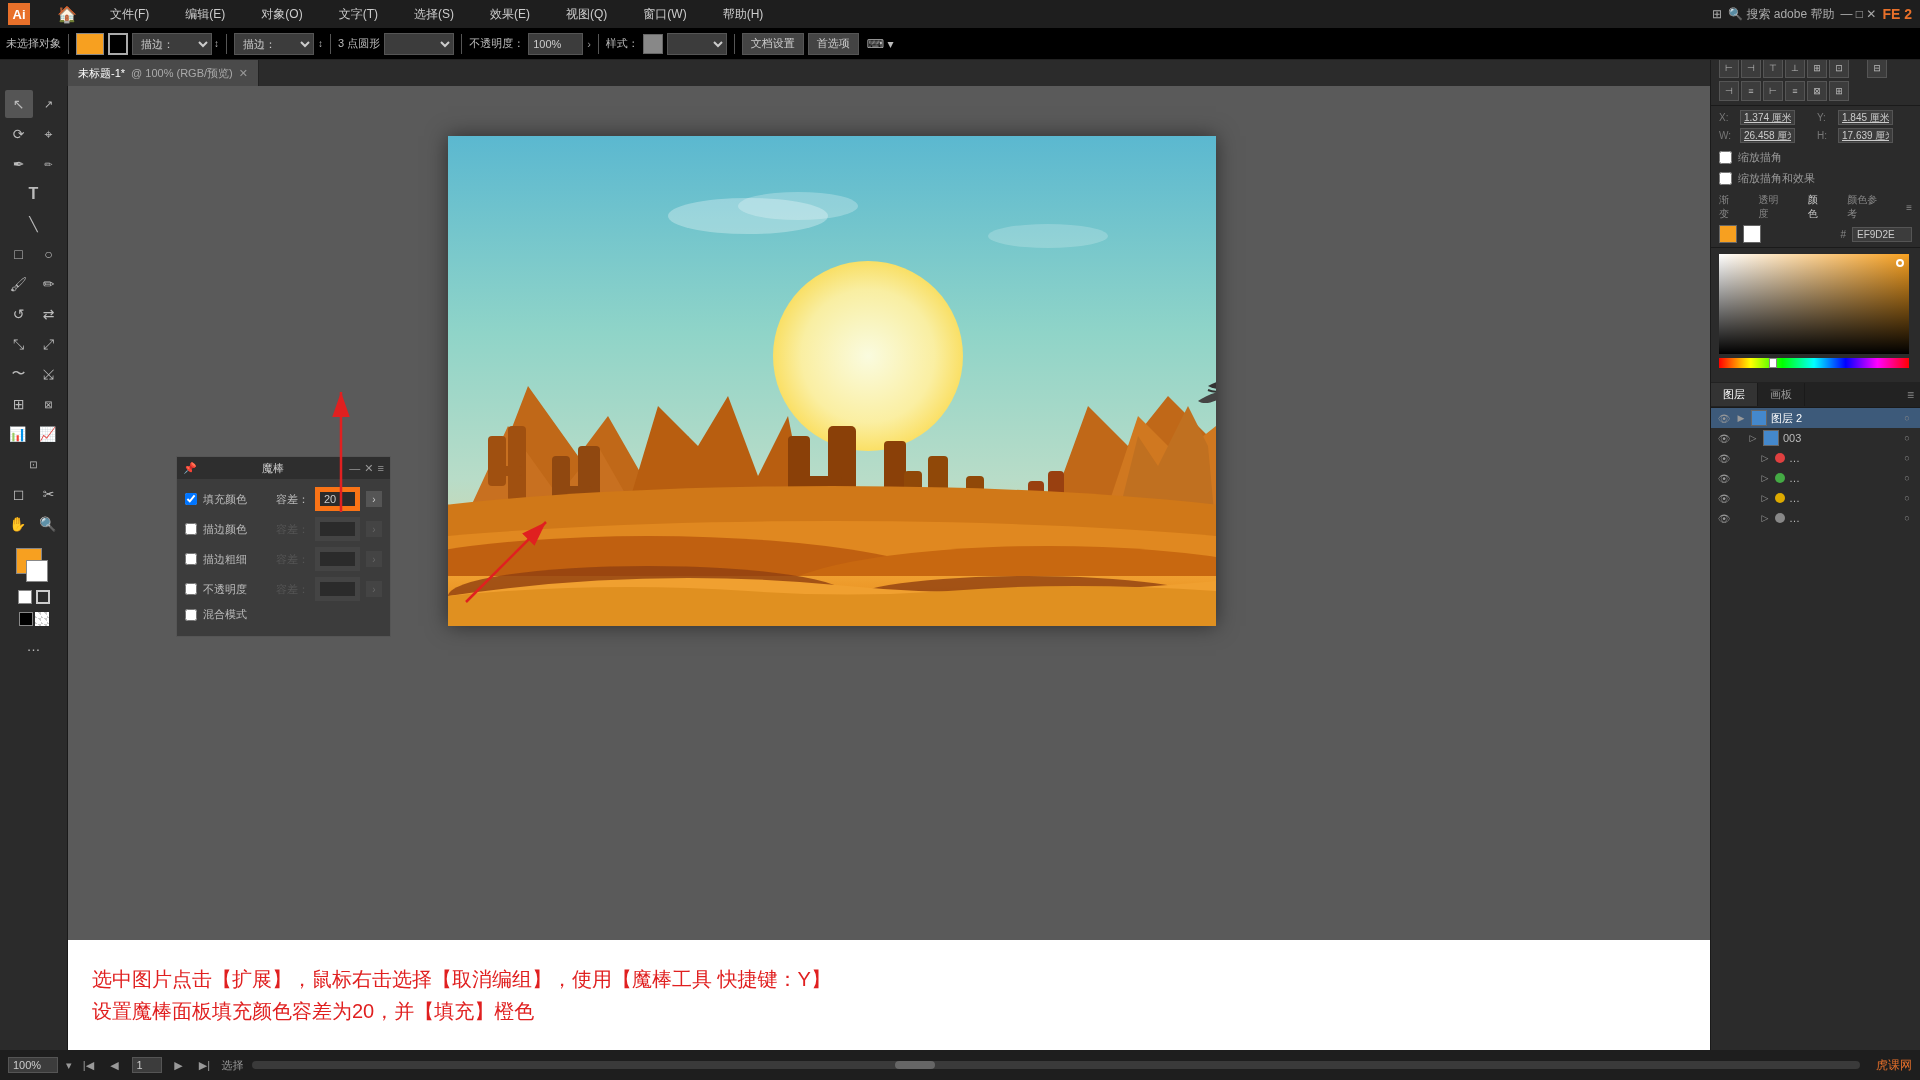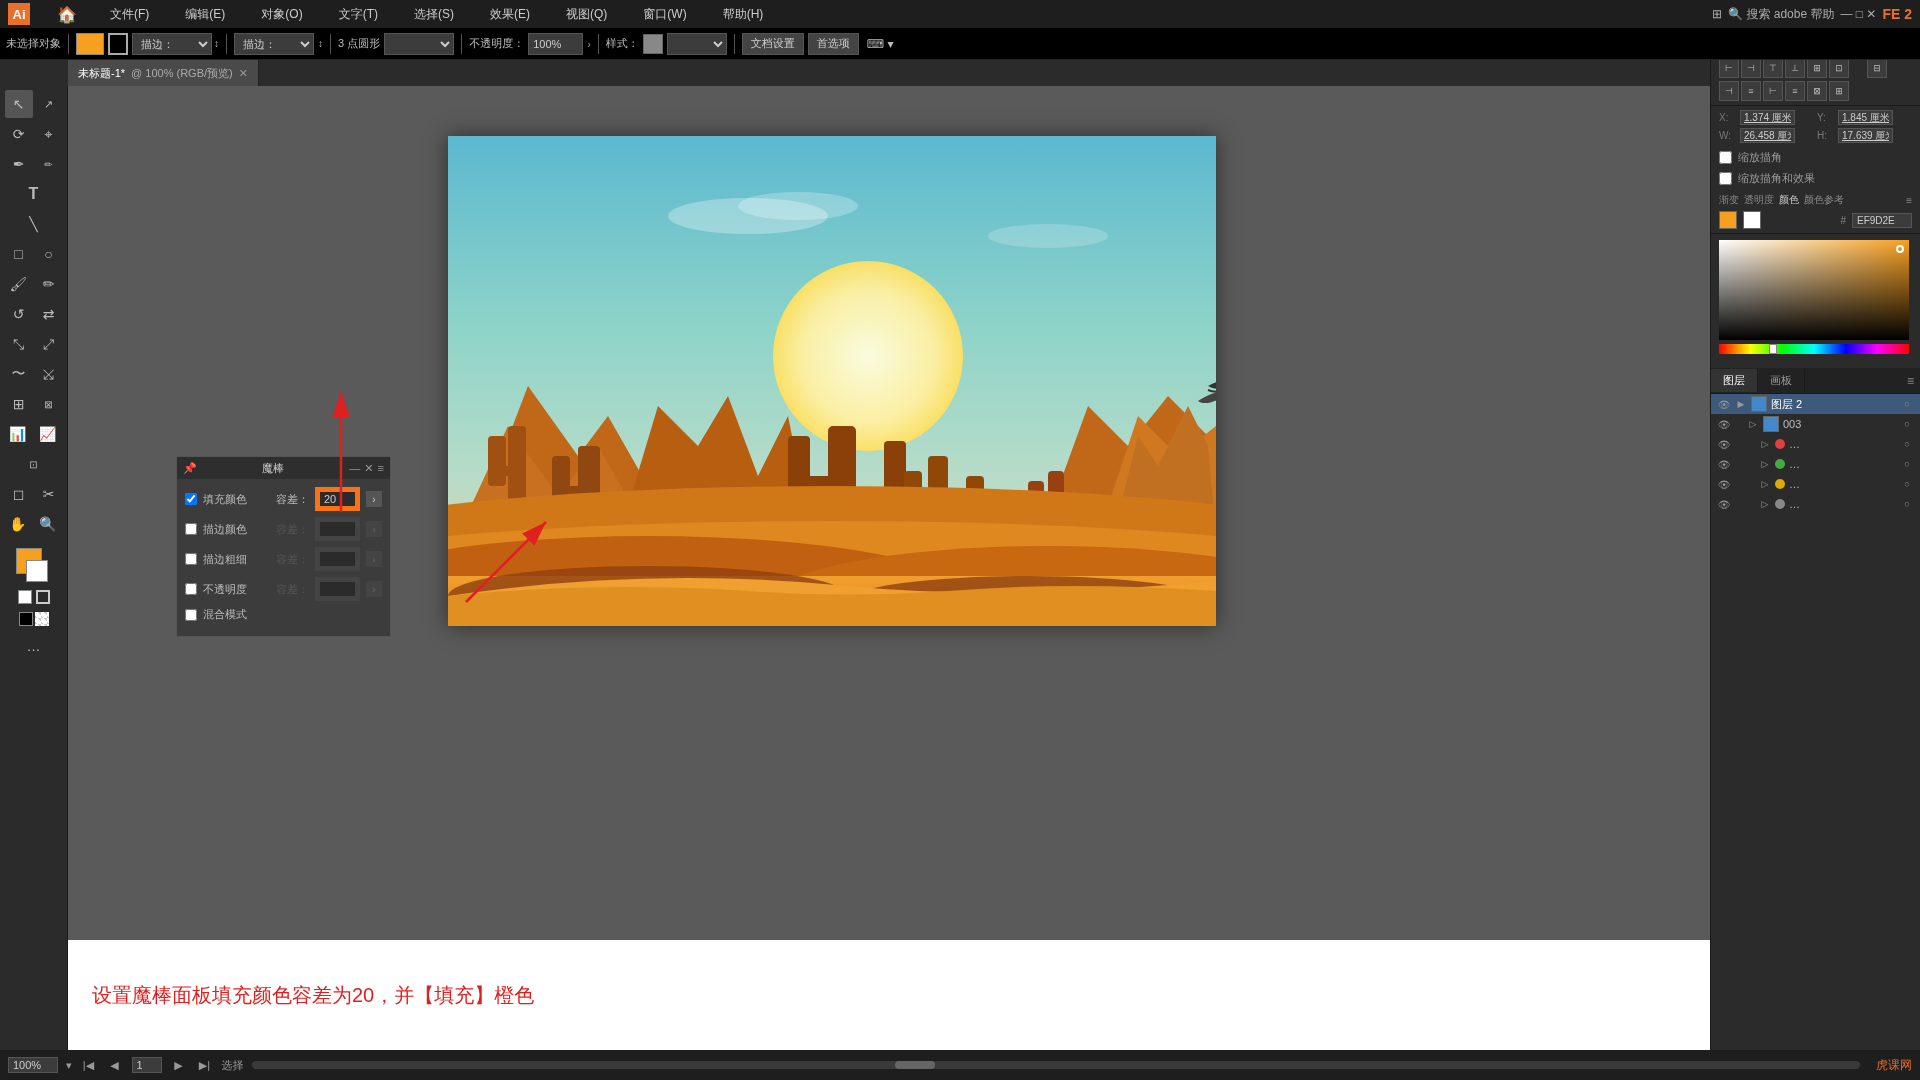--- a/index.html
+++ b/index.html
@@ -820,20 +820,21 @@
         <marker id="arrowhead2" markerWidth="10" markerHeight="7" refX="10" refY="3.5" orient="auto">
           <polygon points="0 0, 10 3.5, 0 7" fill="#e02020"></polygon>
         </marker>
       </defs>
     </svg>
   </div>
 </div>
 
 <div id="instruction-box">
   <div class="instruction-text">
+    <div>选中图片点击【扩展】，鼠标右击选择【取消编组】，使用【魔棒工具 快捷键：Y】</div>
     <div>设置魔棒面板填充颜色容差为20，并【填充】橙色</div>
   </div>
 </div>
 
 <div id="right-panels">
 
   <div class="right-panel-tabs">
     <div class="rp-tab">对齐</div>
     <div class="rp-tab">路径查找器</div>
     <div class="rp-tab active">变换</div>
@@ -883,21 +884,21 @@
   <div class="rp-checkbox-row">
     <input type="checkbox" style="">
     <span>缩放描角</span>
   </div>
   <div class="rp-checkbox-row">
     <input type="checkbox" style="">
     <span>缩放描角和效果</span>
   </div>
 
   <div style="padding:4px 8px;border-bottom:1px solid #1a1a1a;font-size:10px;">
-    <div style="display:flex;gap:5px;align-items:center;margin-bottom:4px;">
+    <div style="display:flex;gap:20px;align-items:center;margin-bottom:4px;">
       <span style="color:#888;">渐变</span>
       <span style="color:#888;">透明度</span>
       <span style="color:#ccc;cursor:pointer;">颜色</span>
       <span style="color:#888;cursor:pointer;">颜色参考</span>
       <span style="margin-left:auto;color:#888;cursor:pointer;">≡</span>
     </div>
     <div style="display:flex;align-items:center;gap:6px;">
       <div style="width:18px;height:18px;background:#f7a020;border:1px solid #666;"></div>
       <div style="width:18px;height:18px;background:#fff;border:1px solid #666;"></div>
       <span style="margin-left:auto;color:#888;font-size:10px;">#</span>

